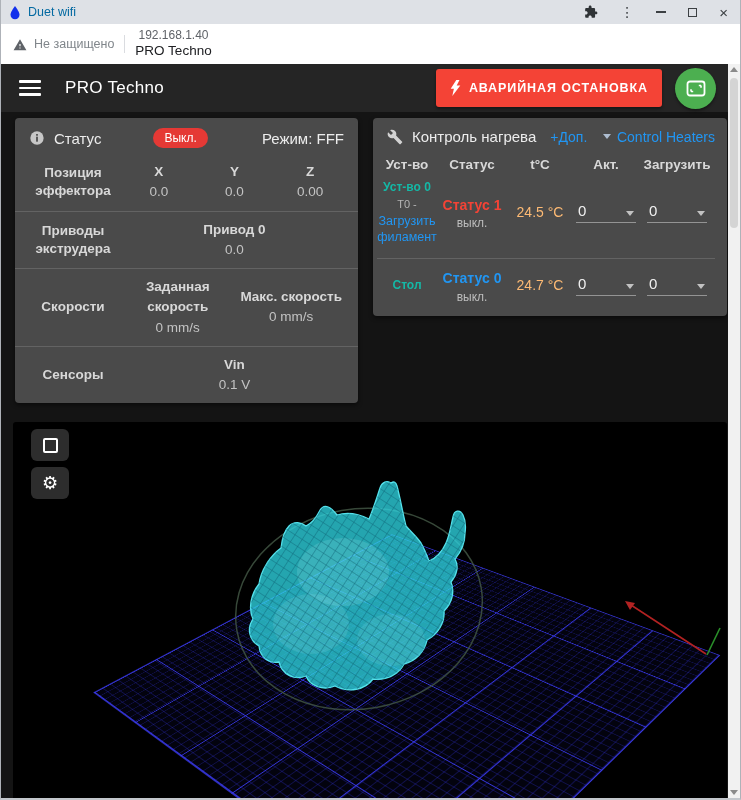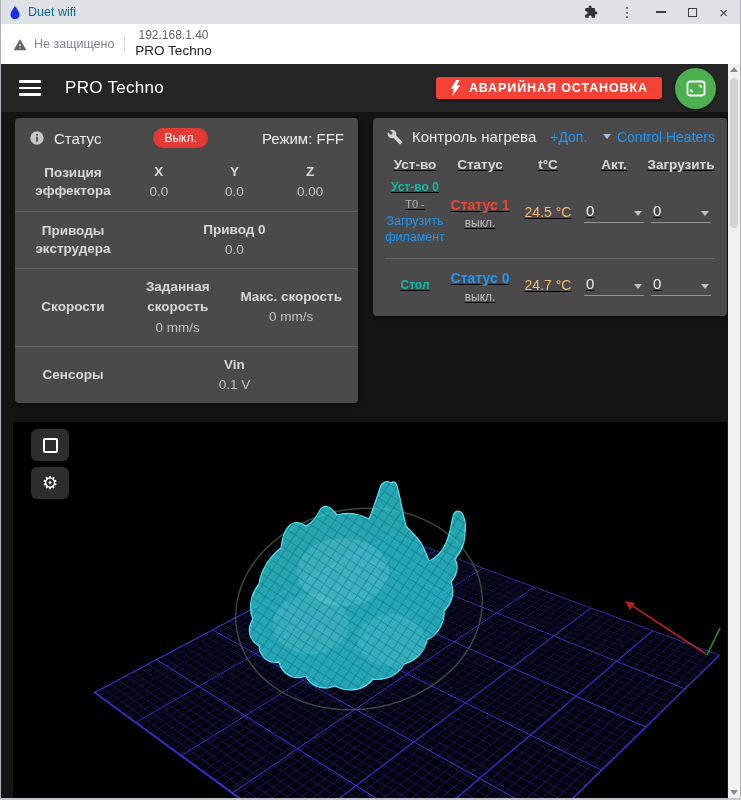--- a/index.html
+++ b/index.html
@@ -26,21 +26,21 @@
 
   
   .app { position:relative; flex:1; background:#141414; overflow:hidden; }
   .app-inner { position:absolute; left:0; top:0; right:12px; bottom:0; }
 
   .appbar { height:48px; background:#252525; display:flex; align-items:center; padding:0 12px 0 18px; }
   .hamburger { width:24px; display:flex; flex-direction:column; gap:4px; cursor:pointer; }
   .hamburger span { display:block; width:22px; height:2.5px; background:#fff; border-radius:1px; }
   .appbar-title { color:#fff; font-size:17px; margin-left:22px; flex:1; letter-spacing:.3px; }
   .estop { display:flex; align-items:center; gap:8px; background:#f44336; color:#fff; border:none; border-radius:3px;
-           height:22px; padding:0 14px; font-size:12.5px; font-weight:bold; letter-spacing:.9px; cursor:pointer;
+           height:38px; padding:0 14px; font-size:12.5px; font-weight:bold; letter-spacing:.9px; cursor:pointer;
            font-family:inherit; box-shadow:0 2px 3px rgba(0,0,0,.4); }
   .connect-btn { width:41px; height:41px; border-radius:50%; background:#4caf50; border:none; margin-left:13px;
                  display:flex; align-items:center; justify-content:center; cursor:pointer; box-shadow:0 2px 3px rgba(0,0,0,.4); }
 
   .panels { display:flex; align-items:flex-start; gap:15px; padding:6px 1px 0 14px; }
   .panel { background:#4a4a4a; border-radius:4px; box-shadow:0 2px 4px rgba(0,0,0,.5); }
 
   
   .status-panel { flex:0 0 343px; }
   .panel-head { display:flex; align-items:center; padding:10px 14px 6px 14px; }
@@ -57,21 +57,21 @@
   .scol .v { color:#c3c3c3; font-size:13.5px; }
 
   
   .heater-panel { flex:1; }
   .heater-head { display:flex; align-items:center; padding:10px 12px 6px 14px; }
   .link { color:#2196f3; font-size:14px; cursor:pointer; }
   .plus { margin-left:14px; }
   .extra { }
   .ctl-wrap { margin-left:auto; display:flex; align-items:center; gap:6px; }
   .caret { width:0; height:0; border-left:4.5px solid transparent; border-right:4.5px solid transparent; border-top:5px solid #aebdd0; }
-  .htable { padding:2px 12px 0 12px;text-decoration:underline; }
+  .htable { padding:2px 12px 0 4px; }
   .hrow { display:grid; grid-template-columns:60px 70px 66px 66px 1fr; align-items:center; }
   .hhead { padding:4px 0 2px 0; }
   .hhead div { color:#d8d8d8; font-size:13.5px; font-weight:bold; text-align:center; }
   .hbody { padding:4px 0 12px 0; }
   .hbody + .hbody { border-top:1px solid rgba(255,255,255,.14); padding-top:8px; }
   .cell { text-align:center; }
   .tool-name { color:#14b8a6; font-size:12px; font-weight:bold; line-height:1.5; }
   .tool-note { color:#b5b5b5; font-size:11px; line-height:1.5; }
   .tool-link { color:#2196f3; font-size:12.5px; line-height:1.35; display:inline-block; }
   .hstatus { font-size:14px; font-weight:bold; line-height:1.6; }

